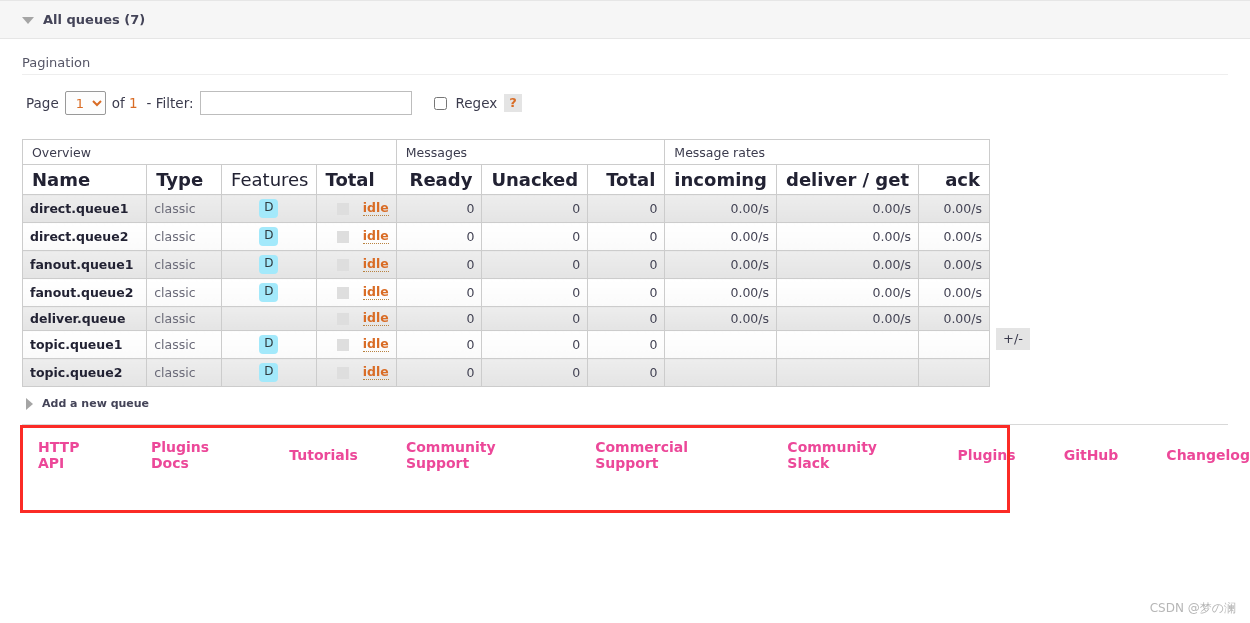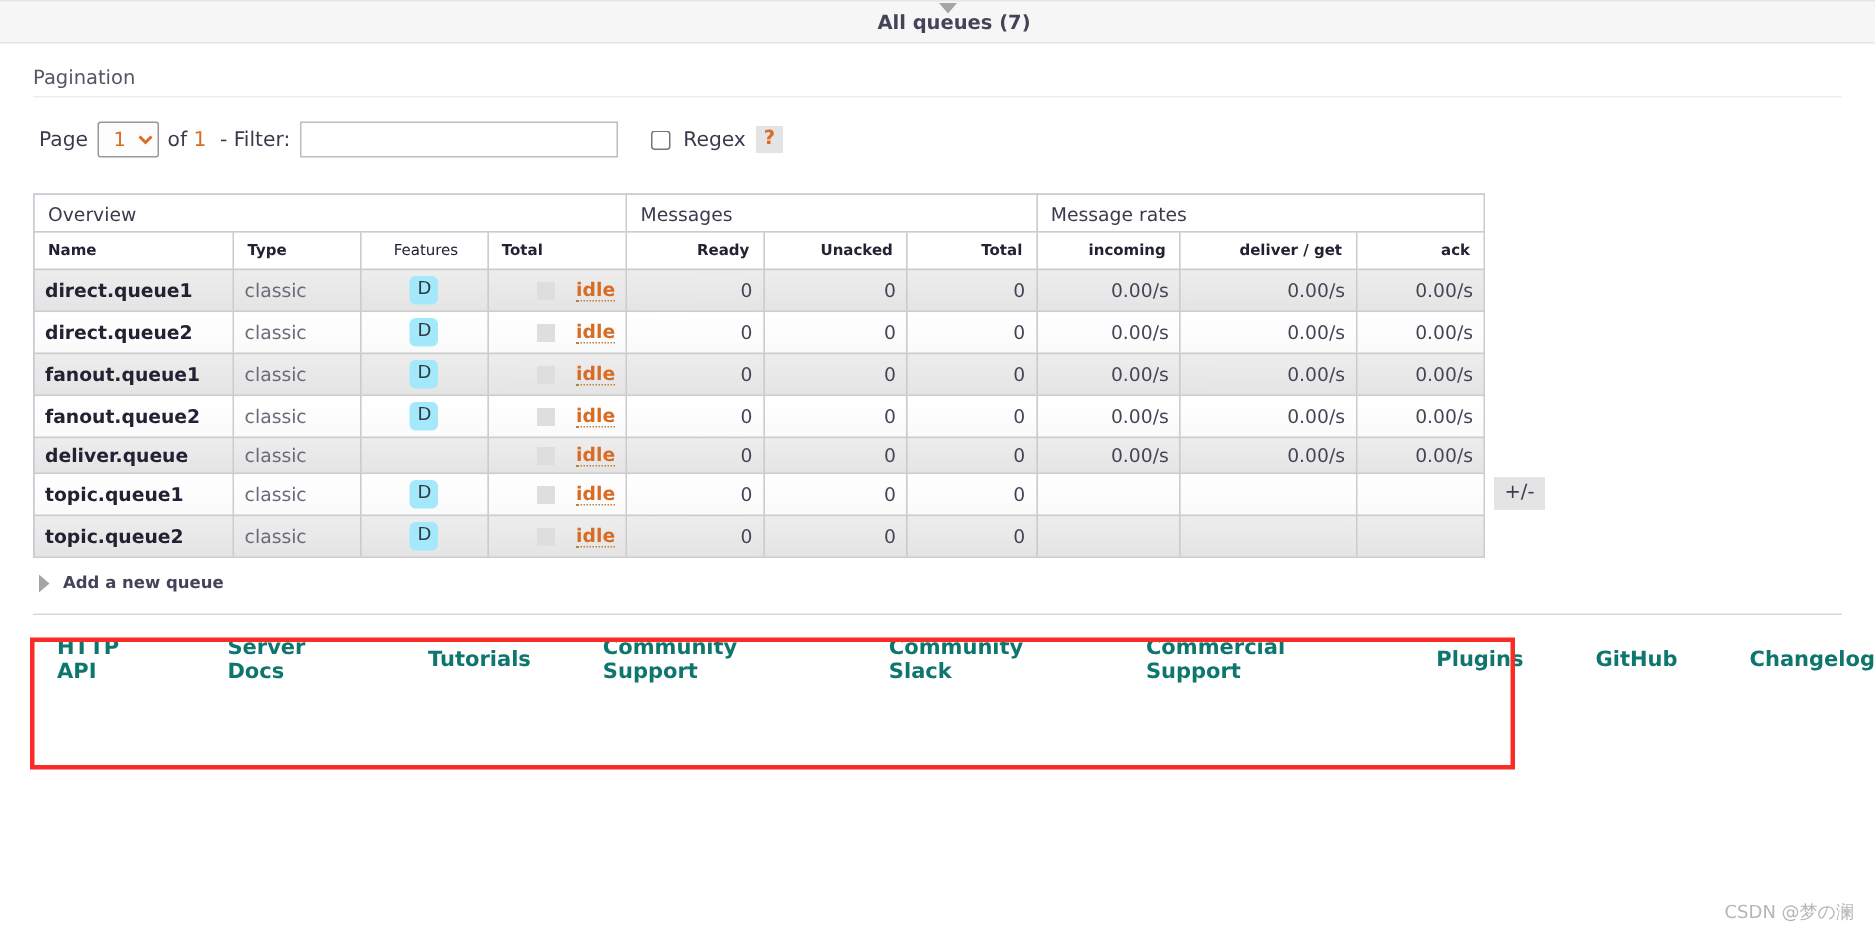--- a/index.html
+++ b/index.html
@@ -23,26 +23,25 @@
     padding: 4px 0 2px 22px;
     letter-spacing: 0.2px;
     line-height: 36px;
   }
 
   
   .section-bar {
     background: #f6f6f6;
     border-top: 1px solid #e6e6e6;
     border-bottom: 1px solid #e6e6e6;
-    height: 29px;
+    height: 39px;
     padding-left: 22px;
     display: flex;
     align-items: center;
     cursor: pointer;
-    flex-direction: column;
   }
   .tri-down {
     width: 0; height: 0;
     border-left: 6px solid transparent;
     border-right: 6px solid transparent;
     border-top: 7px solid #a5a5a5;
     margin-right: 9px;
     position: relative; top: 1px;
   }
   .tri-right {
@@ -144,21 +143,21 @@
     color: #3b3b4d;
     font-size: 12.5px;
     height: 25px;
     padding-left: 9px;
   }
   tr.cols th {
     background: #ffffff;
     font-weight: bold;
     text-align: left;
     color: #222233;
-    font-size: 10px;
+    font-size: 18px;
     height: 25px;
     padding-left: 9px;
   }
   tr.cols th.num { text-align: right; padding-right: 9px; }
   tr.cols th.center { text-align: center; }
   tr.cols th.notbold { font-weight: normal; }
 
   tbody tr.odd td {
     background: linear-gradient(to bottom, #ededed 0%, #e4e4e4 100%);
   }
@@ -263,21 +262,21 @@
   }
   .footer-links {
     display: flex;
     align-items: center;
     padding: 14px 0 0 38px;
     gap: 48px;
   }
   .footer-links a {
     font-weight: bold;
     font-size: 14px;
-    color: #0f766e;
+    color: #ec4899;
     text-decoration: none;
   }
   .watermark {
     position: absolute;
     right: 14px;
     bottom: 6px;
     font-size: 12px;
     color: #b6b6b6;
   }
 </style>
@@ -461,24 +460,24 @@
 
   <div class="add-queue">
     <span class="tri-right"></span>
     <span class="label">Add a new queue</span>
   </div>
 
   <hr class="footer-sep">
 
   <div class="footer-links">
       <a href="#">HTTP API</a>
-      <a href="#">Server Docs</a>
+      <a href="#">Plugins Docs</a>
       <a href="#">Tutorials</a>
       <a href="#">Community Support</a>
+      <a href="#">Commercial Support</a>
       <a href="#">Community Slack</a>
-      <a href="#">Commercial Support</a>
       <a href="#">Plugins</a>
       <a href="#">GitHub</a>
       <a href="#">Changelog</a>
     </div>
 
   <div class="watermark">CSDN @梦の澜</div>
 </div>
 
 </body></html>

